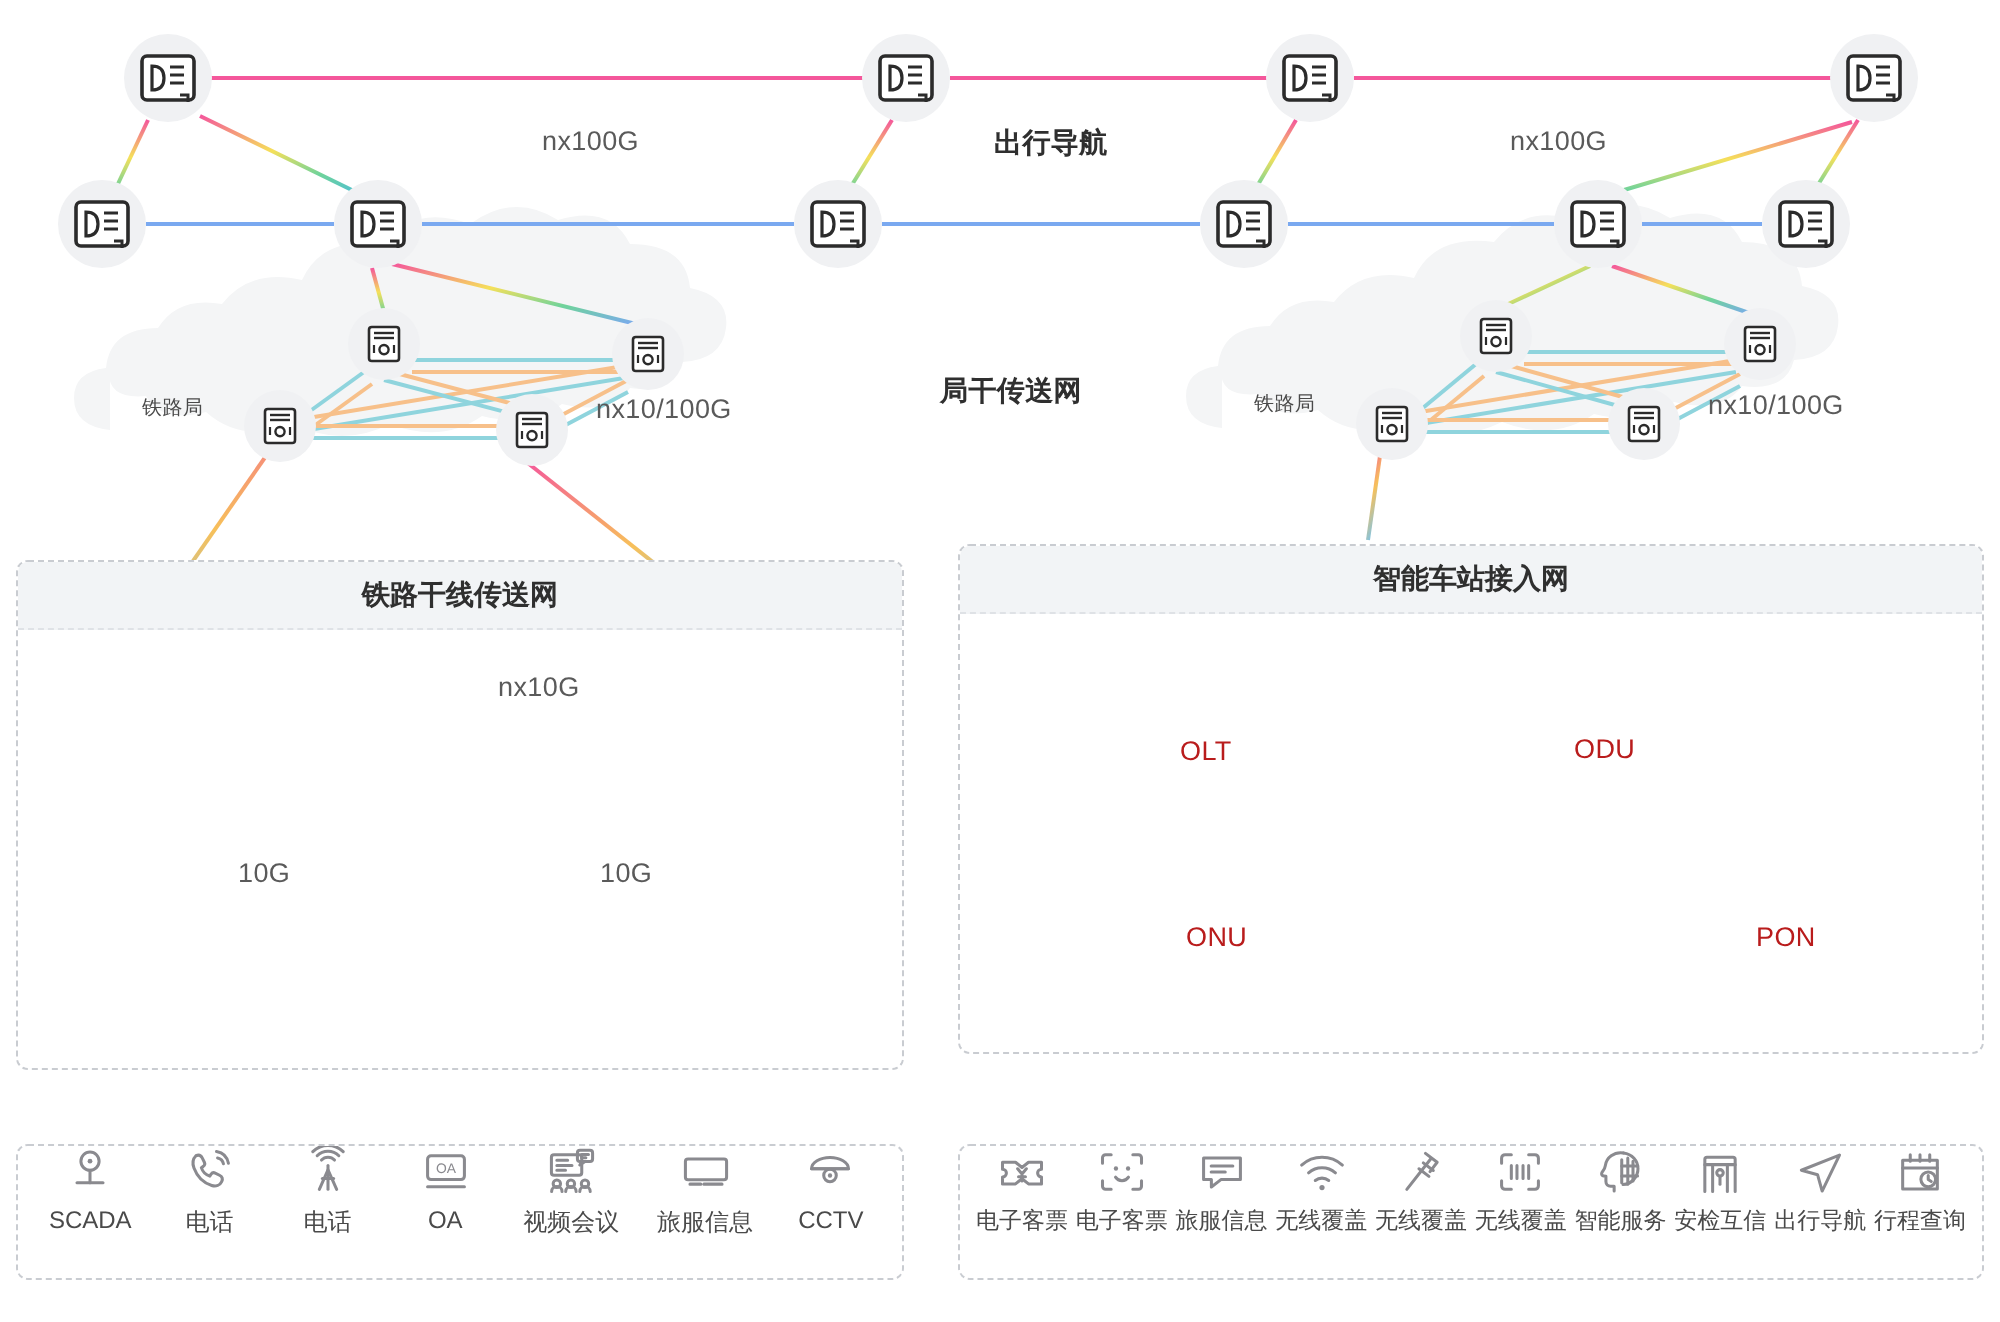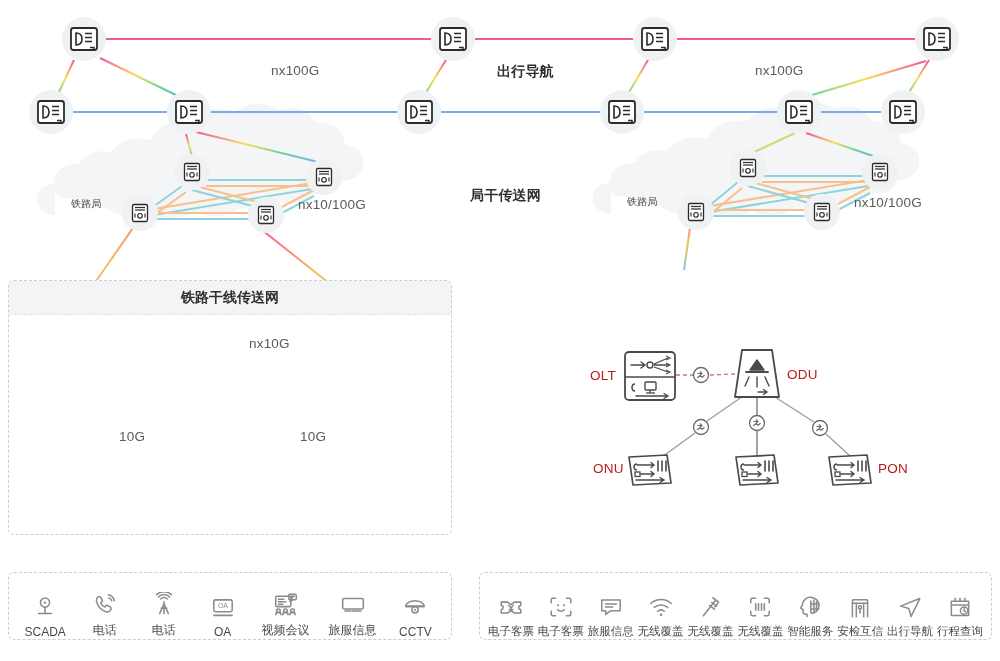--- a/index.html
+++ b/index.html
@@ -52,21 +52,21 @@
     font-size: 14px;
     color: #2f2f2f;
   }
   
   .svcbar {
     position: absolute;
     border: 1px dashed #c9ccd1;
     border-radius: 6px;
     background: #fff;
     display: flex;
-    align-items: flex-end;
+    align-items: flex-start;
     justify-content: space-around;
     padding: 0 6px;
   }
   .svc {
     display: flex;
     flex-direction: column;
     align-items: center;
     justify-content: center;
     gap: 4px;
     min-width: 40px;
@@ -474,20 +474,23 @@
   <div class="lbl cn" style="left:627px; top:195px;">铁路局</div>
   <div class="lbl" style="left:854px; top:195px;">nx10/100G</div>
 
   <div class="panel" style="left:8px; top:280px; width:444px; height:255px;">
     <div class="panel-head">铁路干线传送网</div>
   </div>
   <div class="lbl" style="left:249px; top:336px;">nx10G</div>
   <div class="lbl" style="left:119px; top:429px;">10G</div>
   <div class="lbl" style="left:300px; top:429px;">10G</div>
 
+  <div class="panel" style="left:479px; top:272px; width:513px; height:255px;">
+    <div class="panel-head">智能车站接入网</div>
+  </div>
   <div class="lbl dark" style="left:590px; top:368px;">OLT</div>
   <div class="lbl dark" style="left:787px; top:367px;">ODU</div>
   <div class="lbl dark" style="left:593px; top:461px;">ONU</div>
   <div class="lbl dark" style="left:878px; top:461px;">PON</div>
 
   <div class="svcbar svc-l" id="svcbar-left" style="left:8px;  top:572px; width:444px; height:68px;">
       <div class="svc">
         <div class="ic">
           <svg width="26" height="26" viewBox="0 0 24 24" fill="none" stroke="#8a8a8f" stroke-width="1.4" stroke-linecap="round" stroke-linejoin="round">
             <circle cx="12" cy="7" r="4.2"></circle>

